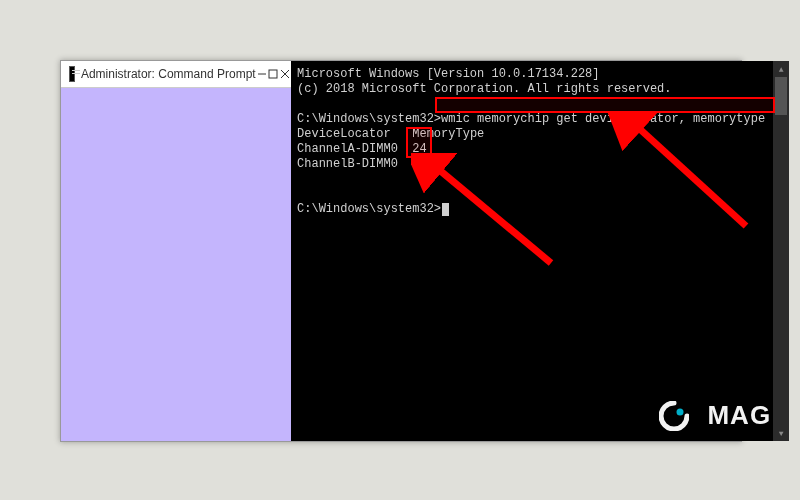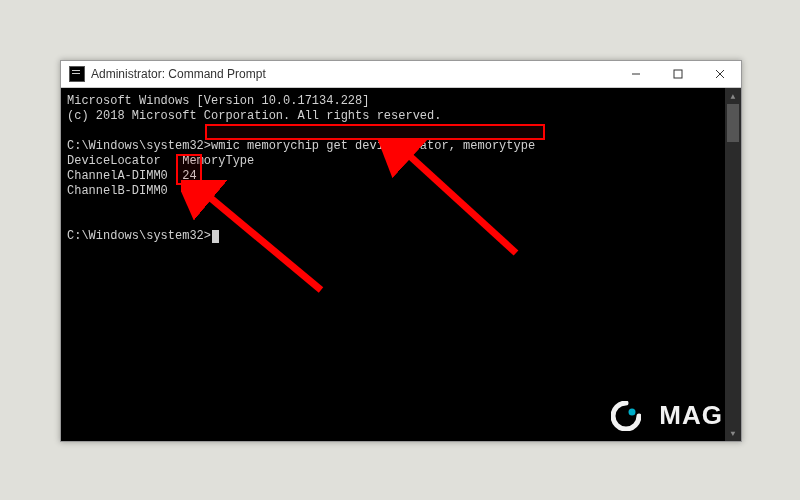--- a/index.html
+++ b/index.html
@@ -14,21 +14,21 @@
   .frame {
     position: absolute;
     left: 60px;
     top: 60px;
     width: 680px;
     height: 380px;
     background: #c4b5fd;
     box-shadow: 0 0 6px rgba(0,0,0,0.3);
     border: 1px solid #999;
     display: flex;
-    flex-direction: column;
+    flex-direction: row;
   }
   .titlebar {
     height: 26px;
     background: #fff;
     display: flex;
     align-items: center;
     font-family: "Segoe UI", Tahoma, sans-serif;
     font-size: 12px;
     color: #333;
     border-bottom: 1px solid #ccc;

